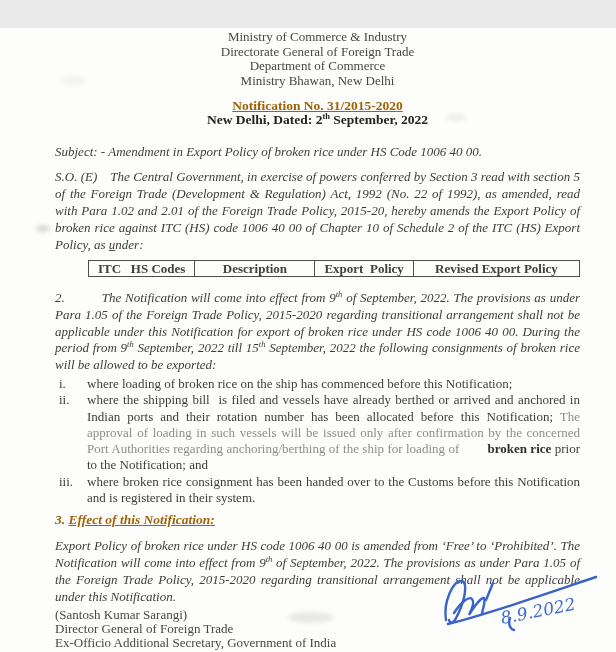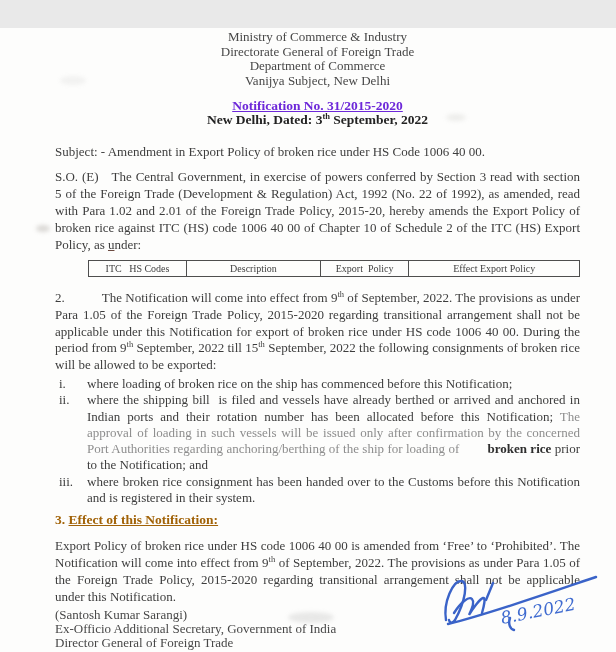--- a/index.html
+++ b/index.html
@@ -10,32 +10,32 @@
     overflow:hidden;
     font-family:"Liberation Serif", serif;
     color:#3d3d3d;
     font-size:13px;
     box-sizing:border-box;
     padding:2px 36px 0 55px;
     margin-top:28px;
   }
   .hdr{text-align:center;line-height:14.5px;color:#474747;}
   .title-block{text-align:center;margin-top:11px;line-height:14px;}
-  .title-block .line1{font-weight:bold;color:#6d28d9;text-decoration:underline;font-size:13.5px;}
+  .title-block .line1{font-weight:bold;color:#a16207;text-decoration:underline;font-size:13.5px;}
   .title-block .line2{font-weight:bold;color:#232323;font-size:13.5px;}
   sup{font-size:8.5px;line-height:0;vertical-align:super;}
   .subject{margin:17px 0 0 0;line-height:16px;}
-  p{margin:0;}
+  p{margin:0;font-style:italic;}
   .just{text-align:justify;}
   .so{margin-top:8px;line-height:17px;}
   .so .lead{margin-right:13px;}
   .uline{text-decoration:underline;text-decoration-color:#6b4a40;}
   table{border-collapse:collapse;margin:7px 0 0 33px;color:#414141;}
-  td,th{border:1px solid #4e4e4e;text-align:center;font-weight:normal;
-        font-size:10px;padding:0 9px;height:15px;line-height:15px;white-space:nowrap;}
+  td,th{border:1px solid #4e4e4e;text-align:center;font-weight:bold;
+        font-size:13px;padding:0 9px;height:15px;line-height:15px;white-space:nowrap;}
   .para2{margin-top:13px;line-height:16.8px;}
   .para2 .pnum{margin-right:37px;}
   .list{margin-top:2px;}
   .li{display:flex;line-height:16.3px;}
   .li .marker{flex:none;width:32px;padding-left:4px;box-sizing:border-box;}
   .li .litext{flex:1;display:block;text-align:justify;}
   .gray{color:#8d8d8d;}
   .li b{color:#2e2e2e;padding-left:18px;}
   .h3{margin:6px 0 0 0;font-weight:bold;color:#a16207;font-size:13.5px;line-height:15px;}
   .h3 .bu{text-decoration:underline;}
@@ -56,39 +56,39 @@
 
   <div class="blob b1"></div>
   <div class="blob b2"></div>
   <div class="blob b3"></div>
   <div class="blob b4"></div>
 
   <div class="hdr">
     <div>Ministry of Commerce &amp; Industry</div>
     <div>Directorate General of Foreign Trade</div>
     <div>Department of Commerce</div>
-    <div>Vanijya Subject, New Delhi</div>
+    <div>Ministry Bhawan, New Delhi</div>
   </div>
 
   <div class="title-block">
     <div class="line1">Notification No. 31/2015-2020</div>
-    <div class="line2"><span>New Delhi, Dated: 3</span><sup>th</sup><span> September, 2022</span></div>
+    <div class="line2"><span>New Delhi, Dated: 2</span><sup>th</sup><span> September, 2022</span></div>
   </div>
 
   <p class="subject">Subject: - Amendment in Export Policy of broken rice under HS Code 1006 40 00.</p>
 
   <p class="just so"><span class="lead">S.O. (E)</span><span>The Central Government, in exercise of powers conferred by Section 3 read with section 5 of the Foreign Trade (Development &amp; Regulation) Act, 1992 (No. 22 of 1992), as amended, read with Para 1.02 and 2.01 of the Foreign Trade Policy, 2015-20, hereby amends the Export Policy of broken rice against ITC (HS) code 1006 40 00 of Chapter 10 of Schedule 2 of the ITC (HS) Export Policy, as </span><span class="uline">u</span><span>nder:</span></p>
 
   <table>
     <tbody>
         <tr>
       <th style="width:82px">ITC&nbsp;&nbsp; HS Codes</th>
       <th style="width:128px">Description</th>
       <th style="width:72px">Export&nbsp; Policy</th>
-      <th style="width:165px">Effect Export Policy</th>
+      <th style="width:165px">Revised Export Policy</th>
     </tr>
   </tbody>
     </table>
 
   <p class="just para2"><span class="pnum">2.</span><span>The Notification will come into effect from 9</span><sup>th</sup><span> of September, 2022. The provisions as under Para 1.05 of the Foreign Trade Policy, 2015-2020 regarding transitional arrangement shall not be applicable under this Notification for export of broken rice under HS code 1006 40 00. During the period from 9</span><sup>th</sup><span> September, 2022 till 15</span><sup>th</sup><span> September, 2022 the following consignments of broken rice will be allowed to be exported:</span></p>
 
   <div class="list">
     <div class="li">
       <span class="marker">i.</span>
       <span class="litext">where loading of broken rice on the ship has commenced before this Notification;</span>
@@ -115,18 +115,18 @@
       <path d="M 10 52 C 48 43 105 23 158 5"></path>
       <path d="M 72 46 C 70 52 72 57 76 58"></path>
     </g>
     <g transform="translate(64,52) rotate(-11)">
       <text font-size="17" fill="#3f6bd0" font-family="DejaVu Serif, serif" font-style="italic">8.9.2022</text>
     </g>
   </svg>
 
   <div class="sig">
     <div class="name">(Santosh Kumar Sarangi)</div>
+    <div>Director General of Foreign Trade</div>
     <div>Ex-Officio Additional Secretary, Government of India</div>
-    <div>Director General of Foreign Trade</div>
     <div>E-mail: dgft@nic.in</div>
   </div>
 
 </div>
 
 </body></html>

